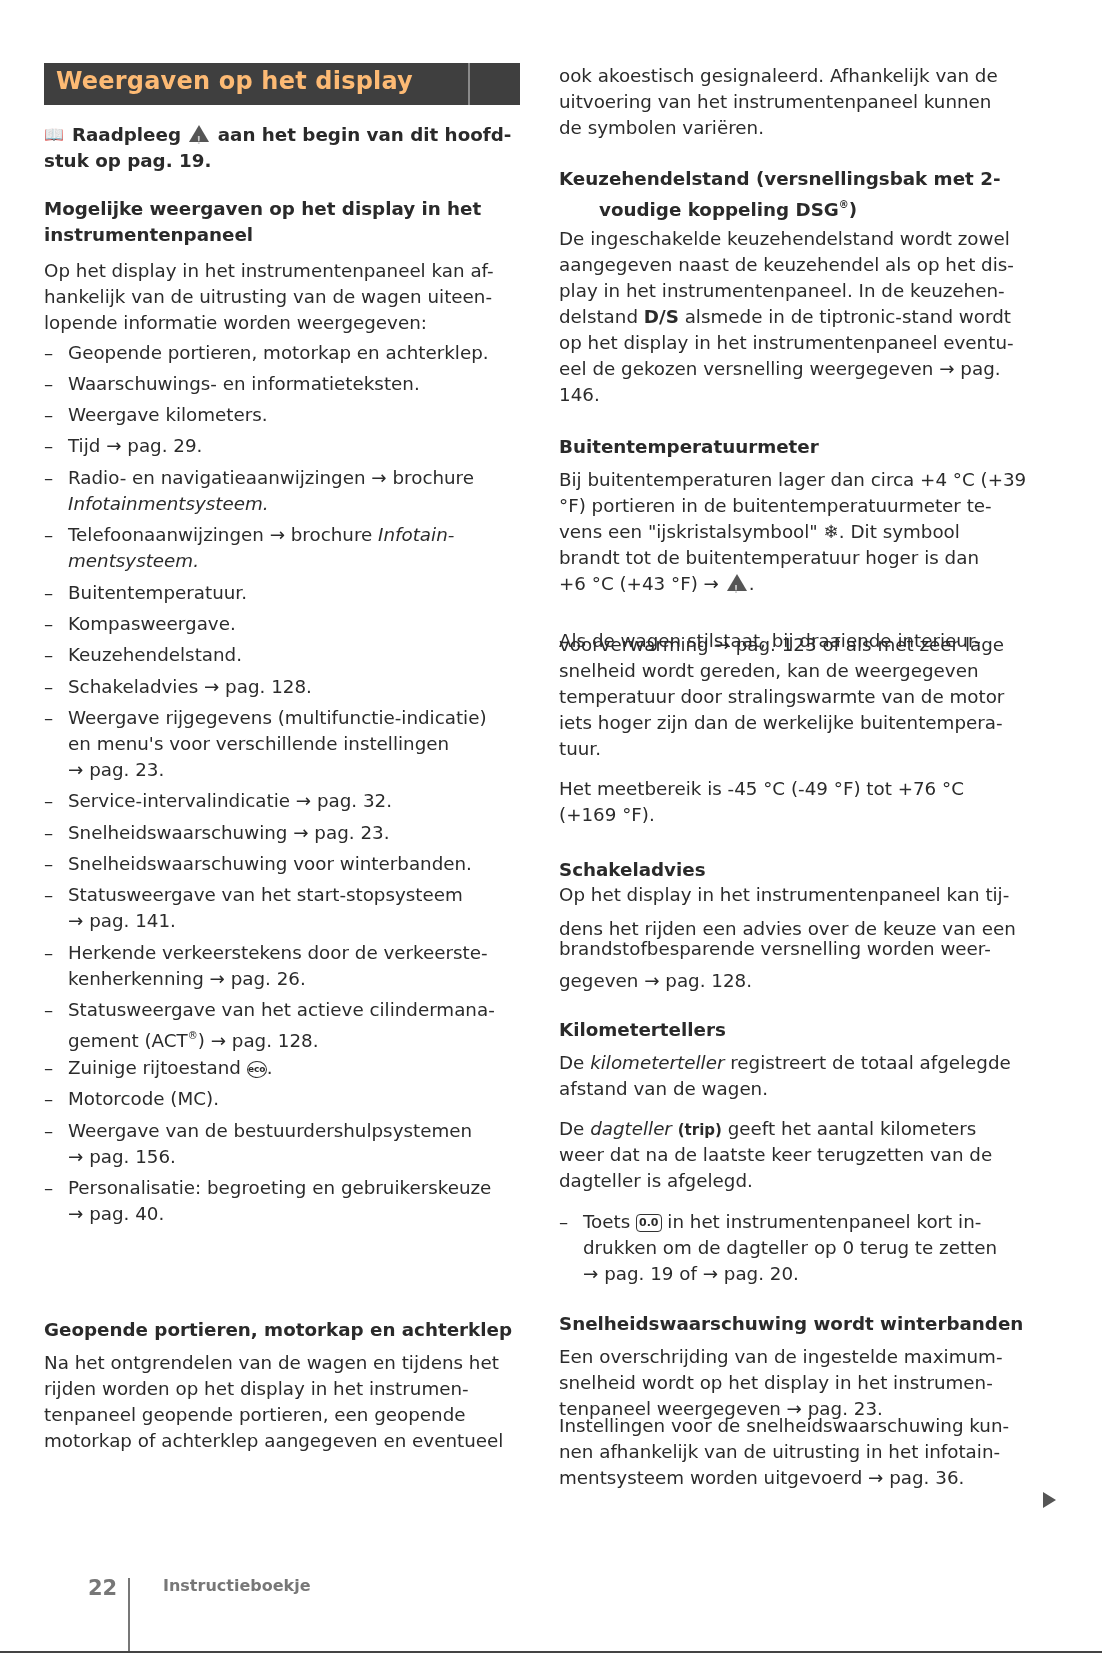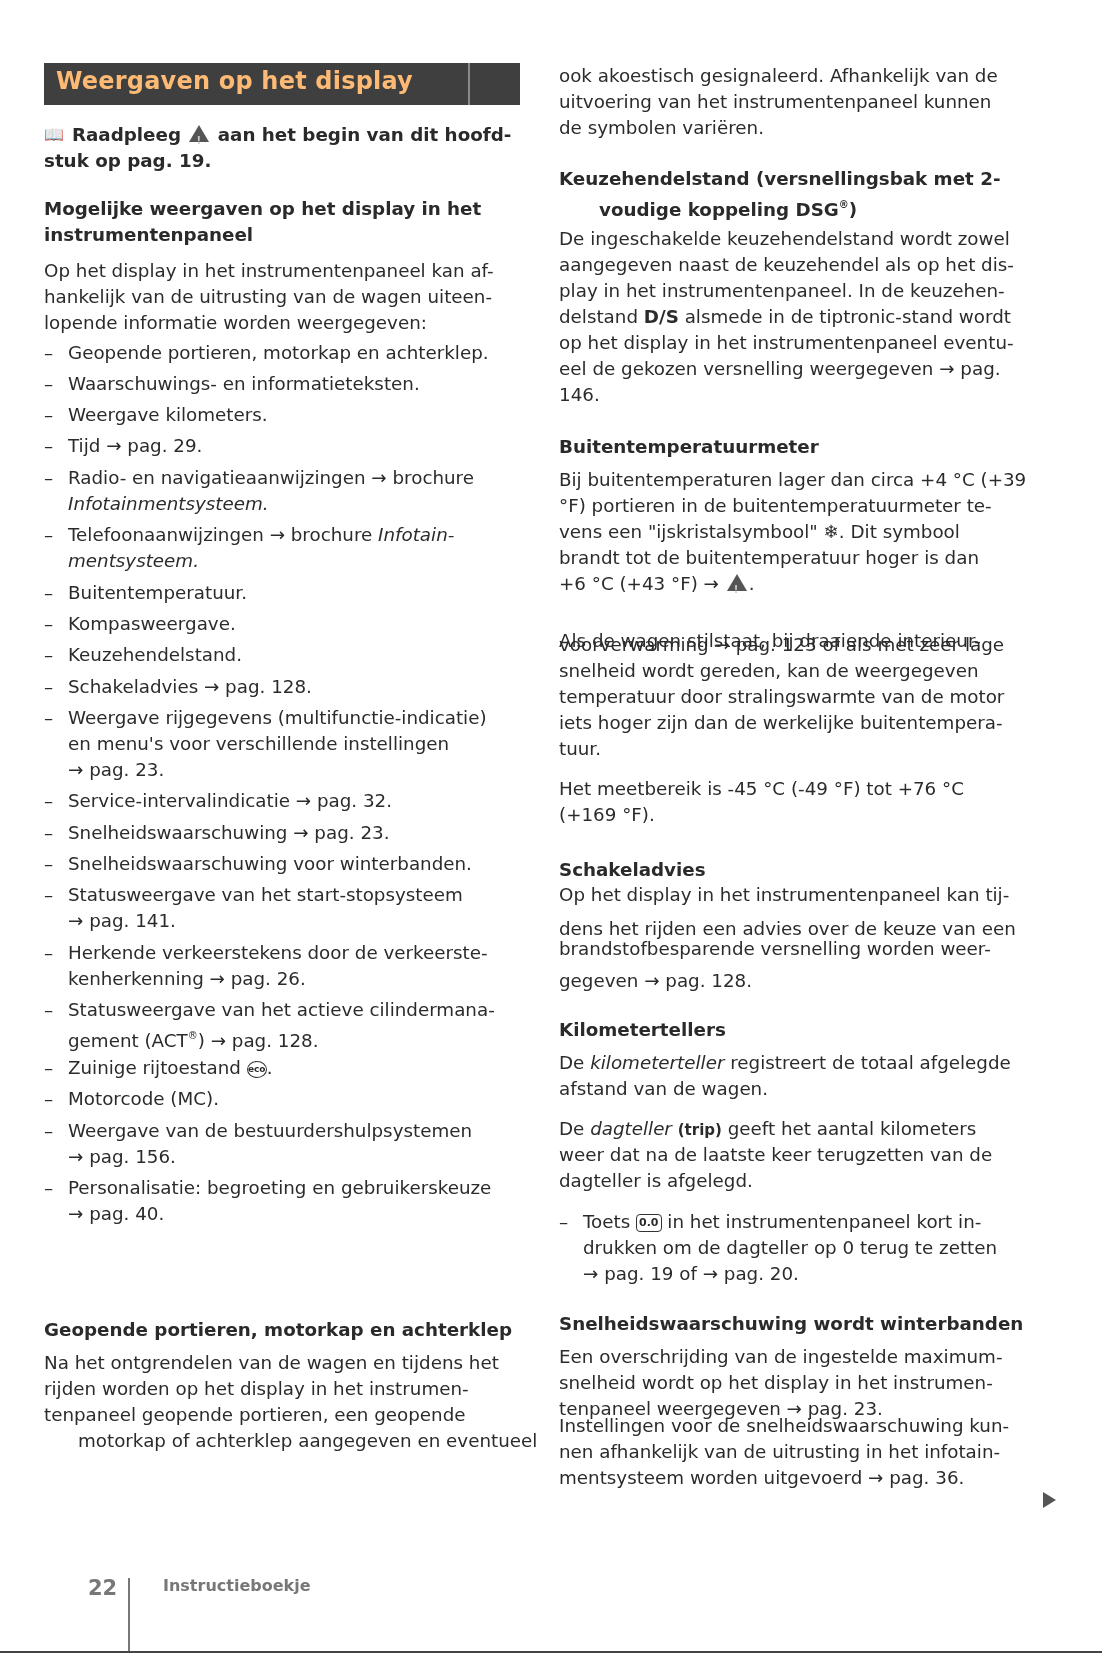--- a/index.html
+++ b/index.html
@@ -170,21 +170,21 @@
       <span class="dash">–</span>
       <span class="txt"><span>Personalisatie: begroeting en gebruikerskeuze</span></span>
     </div>
     <div class="p" style="left: 68px; top: 1201px;">→ pag. 40.</div>
   </div>
 
 <div class="p h" style="left:44px; top:1317px;">Geopende portieren, motorkap en achterklep</div>
 <div class="p" style="left:44px; top:1350px;">Na het ontgrendelen van de wagen en tijdens het</div>
 <div class="p" style="left:44px; top:1376px;">rijden worden op het display in het instrumen-</div>
 <div class="p" style="left:44px; top:1402px;">tenpaneel geopende portieren, een geopende</div>
-<div class="p" style="left:44px; top:1428px;margin-left:34px;">motorkap of achterklep aangegeven en eventueel</div>
+<div class="p" style="left:44px; top:1428px;">motorkap of achterklep aangegeven en eventueel</div>
 
 <div class="p" style="left:559px; top:63px;">ook akoestisch gesignaleerd. Afhankelijk van de</div>
 <div class="p" style="left:559px; top:89px;">uitvoering van het instrumentenpaneel kunnen</div>
 <div class="p" style="left:559px; top:115px;">de symbolen variëren.</div>
 
 <div class="p h" style="left:559px; top:166px;">Keuzehendelstand (versnellingsbak met 2-</div>
 <div class="p h" style="left:559px; top:192px;margin-left:40px;"><span>voudige koppeling DSG</span><sup>®</sup>)</div>
 
 <div id="right-dsg">
     <div class="p" style="left: 559px; top: 226px;">De ingeschakelde keuzehendelstand wordt zowel</div>

